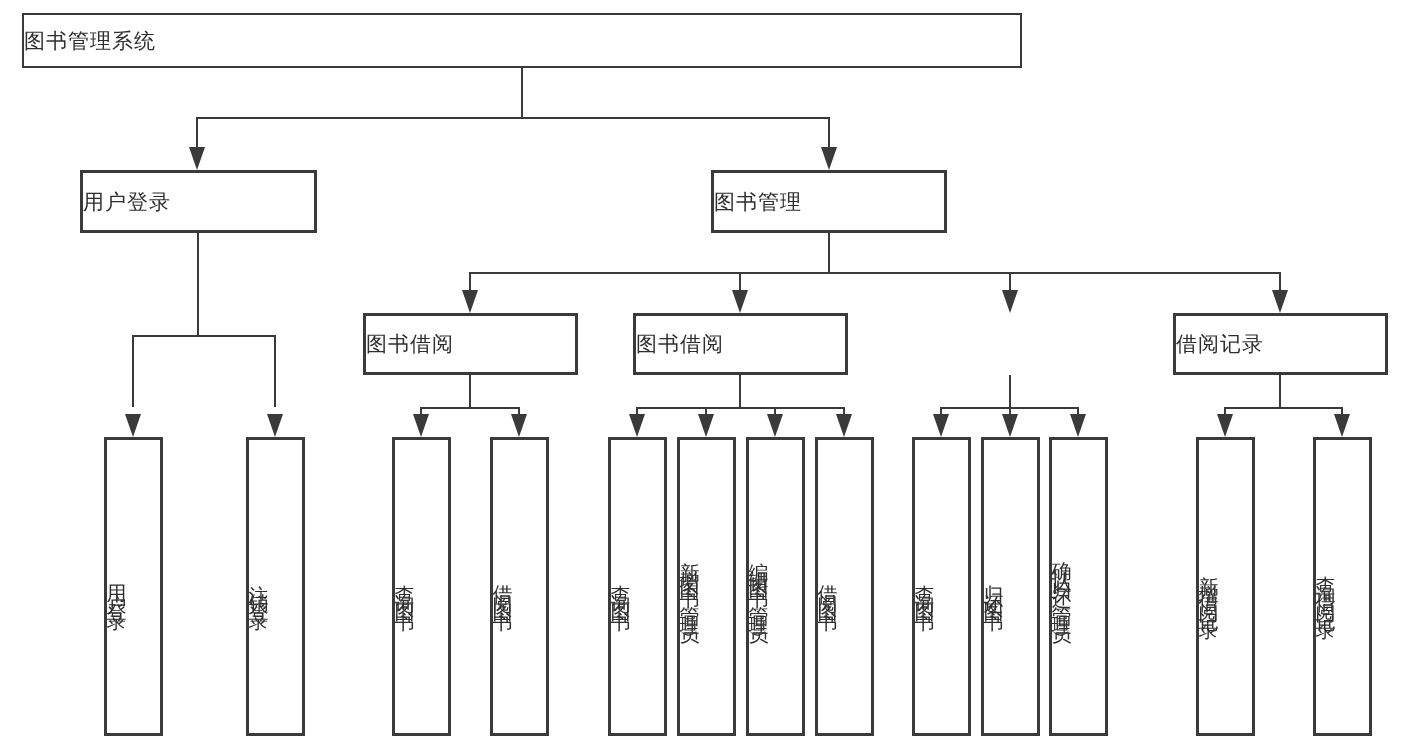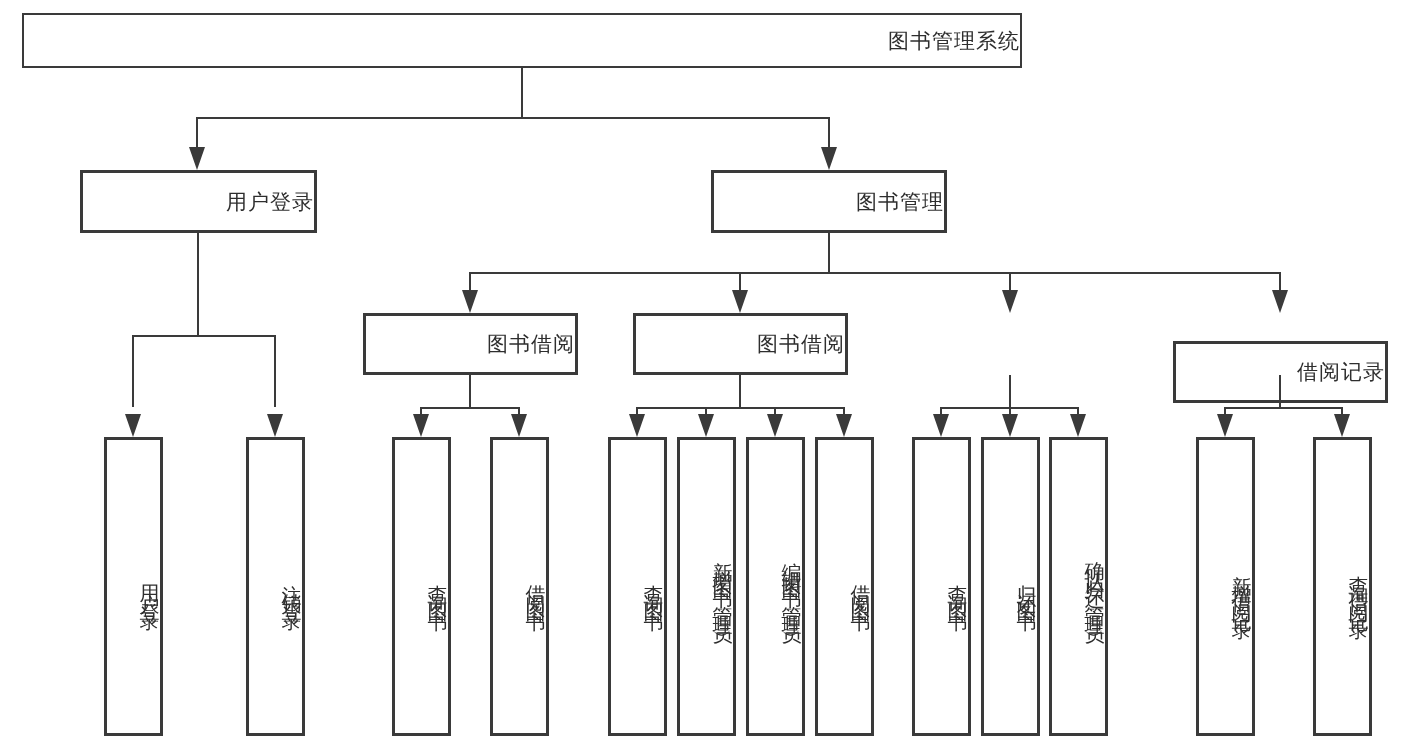--- a/index.html
+++ b/index.html
@@ -2,21 +2,21 @@
 <html><head>
 <meta charset="utf-8">
 <style>
   html,body{margin:0;padding:0;background:#ffffff;}
   .canvas{
     position:relative;width:1405px;height:747px;background:#ffffff;
     font-family:"Liberation Sans","DejaVu Sans",sans-serif;color:#2e2e2e;overflow:hidden;
   }
   .box{
     position:absolute;box-sizing:border-box;background:#ffffff;
-    border:2px solid #3a3a3a;display:flex;align-items:center;justify-content:flex-end;
+    border:2px solid #3a3a3a;display:flex;align-items:center;justify-content:flex-start;
   }
   .hbox{font-size:21px;letter-spacing:1px;}
   .root{border-width:2px;}
   .l2,.l3{border-width:3px;}
   .vbox{border-width:3px;width:59px;top:437px;height:299px;}
   .vlabel{
     writing-mode:vertical-rl;text-orientation:mixed;
     font-size:20px;letter-spacing:9px;line-height:1;white-space:nowrap;
   }
   .hline,.vline{position:absolute;background:#3a3a3a;}
@@ -72,21 +72,21 @@
   <div class="arrow" style="left:1002px;top:290px;"></div>
   <div class="vline" style="left:1279px;top:272px;height:20px;"></div>
   <div class="arrow" style="left:1272px;top:290px;"></div>
 
   <div class="box hbox l3" style="left:363px;top:313px;width:215px;height:62px;">
     <span>图书借阅</span>
   </div>
   <div class="box hbox l3" style="left:633px;top:313px;width:215px;height:62px;">
     <span>图书借阅</span>
   </div>
-  <div class="box hbox l3" style="left:1173px;top:313px;width:215px;height:62px;margin-top:28px;">
+  <div class="box hbox l3" style="left:1173px;top:313px;width:215px;height:62px;">
     <span>借阅记录</span>
   </div>
 
   <div class="vline" style="left:469px;top:375px;height:34px;"></div>
   <div class="hline" style="left:420px;top:407px;width:100px;"></div>
   <div class="vline" style="left:420px;top:407px;height:12px;"></div>
   <div class="arrow" style="left:413px;top:414px;"></div>
   <div class="vline" style="left:518px;top:407px;height:12px;"></div>
   <div class="arrow" style="left:511px;top:414px;"></div>
 

